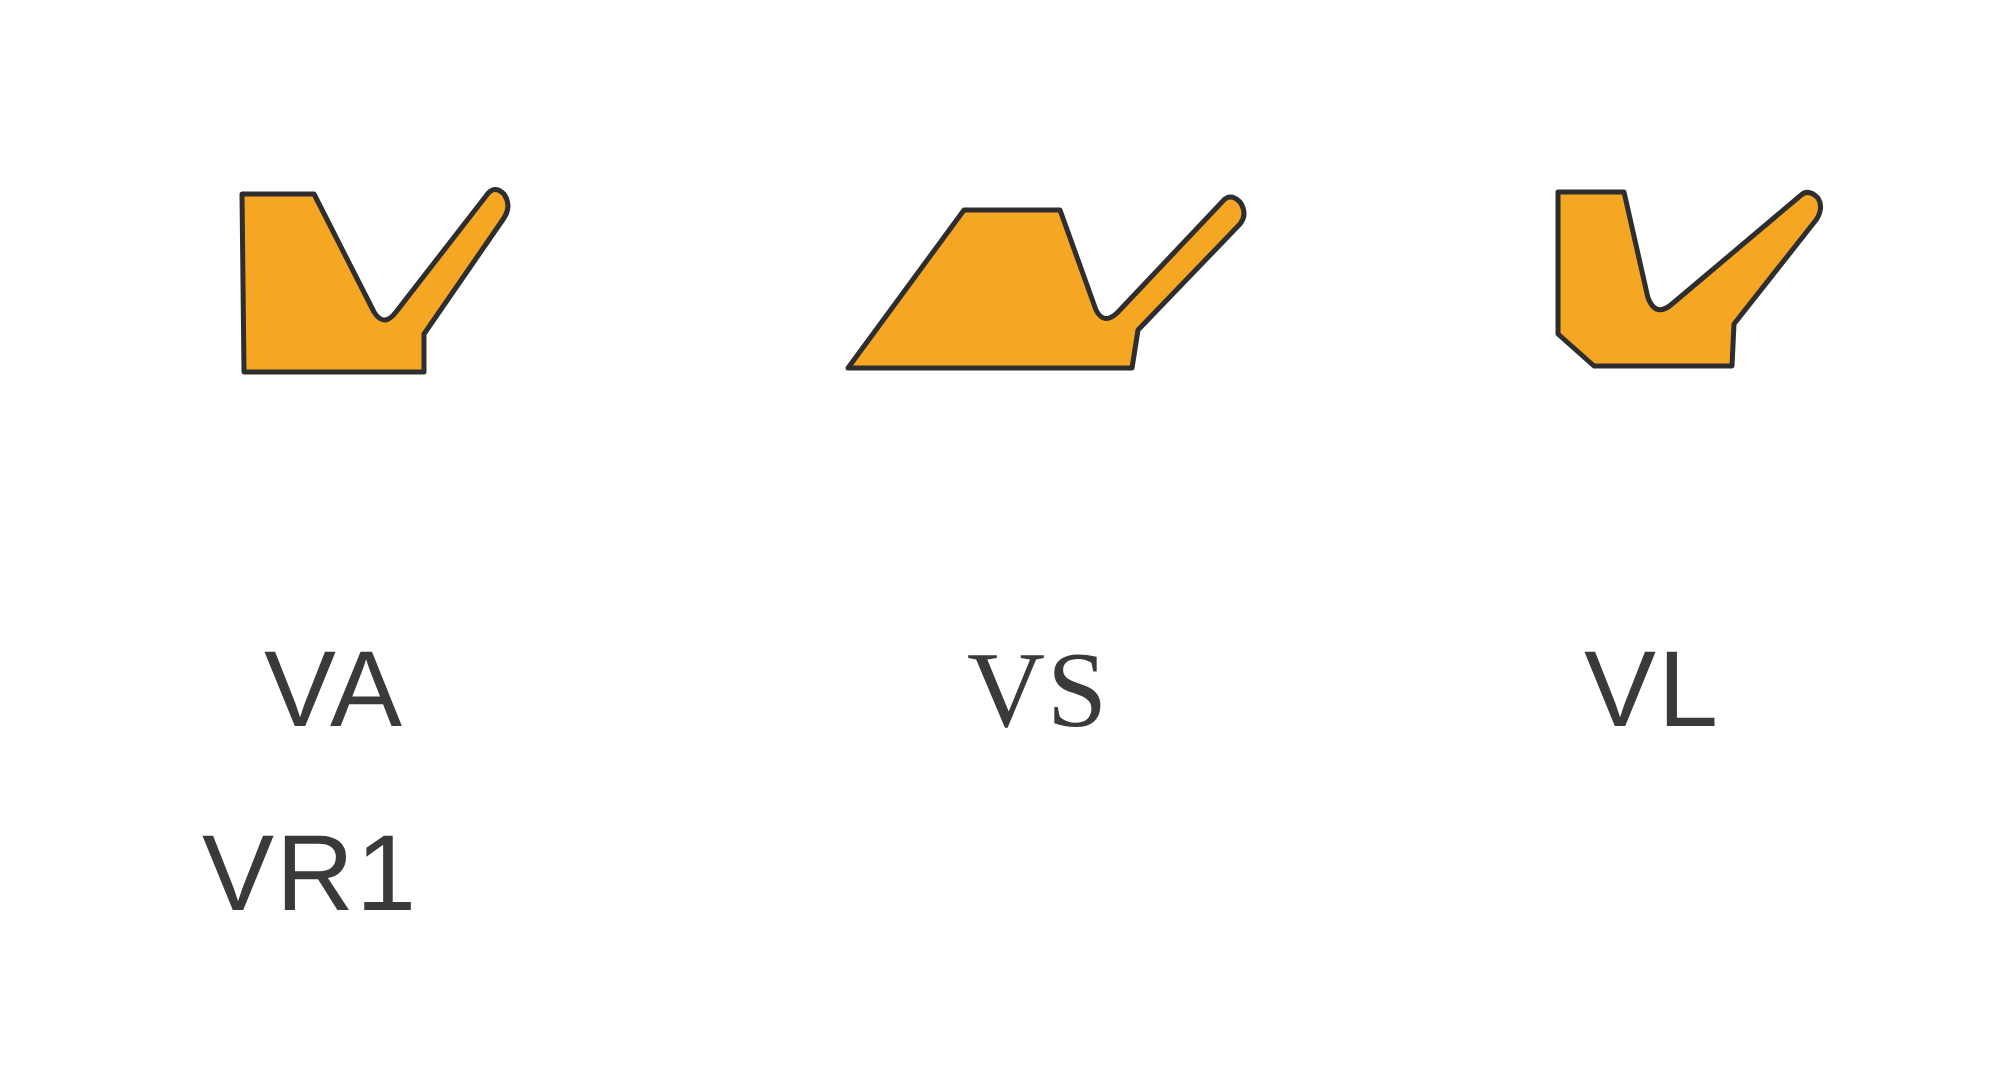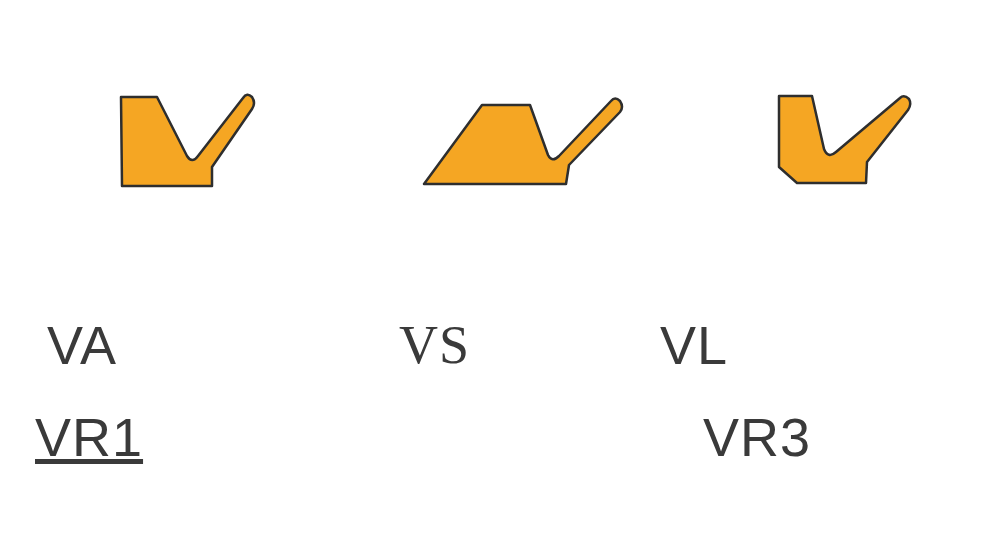--- a/index.html
+++ b/index.html
@@ -33,32 +33,33 @@
     fill:var(--shape-fill);
     stroke:var(--shape-stroke);
     stroke-width:2.5;
     stroke-linejoin:round;
   }
   .label{
     position:absolute;
     width:240px;
     height:62px;
     line-height:62px;
+    text-align:center;
     font-size:54px;
     font-weight:300;
     letter-spacing:1px;
     color:var(--label-color);
     user-select:none;
   }
   .row-top{top:314px;}
   .row-bottom{top:406px;}
   .col-1-top{left:47px;}
   .col-2-top{left:399px;font-family:Liberation Serif, serif;}
-  .col-3-top{left:660px;}
-  .col-1-bottom{left:35px;text-decoration:underline;}
+  .col-3-top{left:706px;}
+  .col-1-bottom{left:35px;}
   .col-2-bottom{left:393px;}
   .col-3-bottom{left:703px;}
 </style>
 </head>
 <body>
 
 <div class="canvas">
 
   <svg class="profiles-svg" viewBox="0 0 1000 280" xmlns="http://www.w3.org/2000/svg">
     <path class="profile" d="M121 97 L157 97 L187 156 Q192 164 198 156 L243 98 Q247 92 252 97 Q256 103 252 109 L212 167 L212 186 L122 186 Z"></path>
@@ -68,15 +69,14 @@
 
   <div class="label row-top col-1-top">VA</div>
 
   <div class="label row-top col-2-top">VS</div>
 
   <div class="label row-top col-3-top">VL</div>
 
   <div class="label row-bottom col-1-bottom">VR1</div>
 
 
-  <div class="label row-bottom col-3-bottom">VR3</div>
 
 </div>
 
 </body></html>

